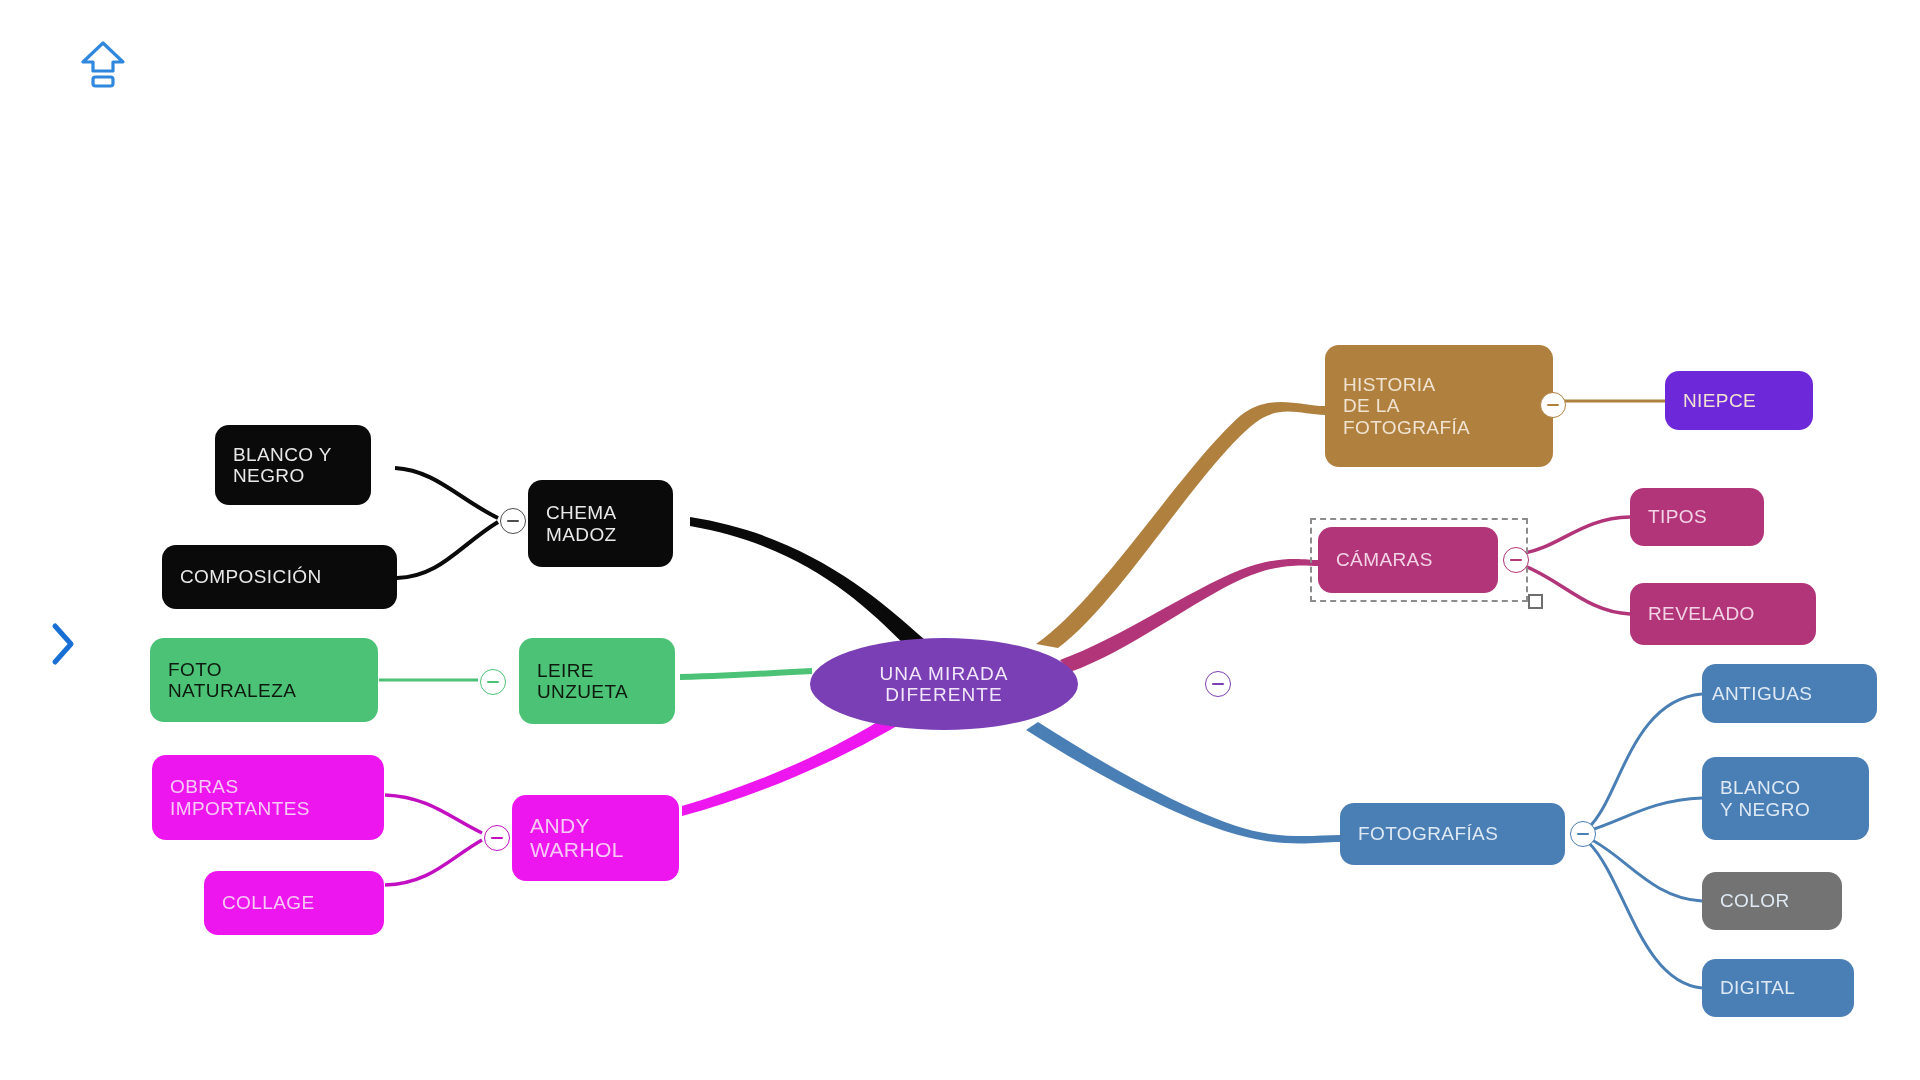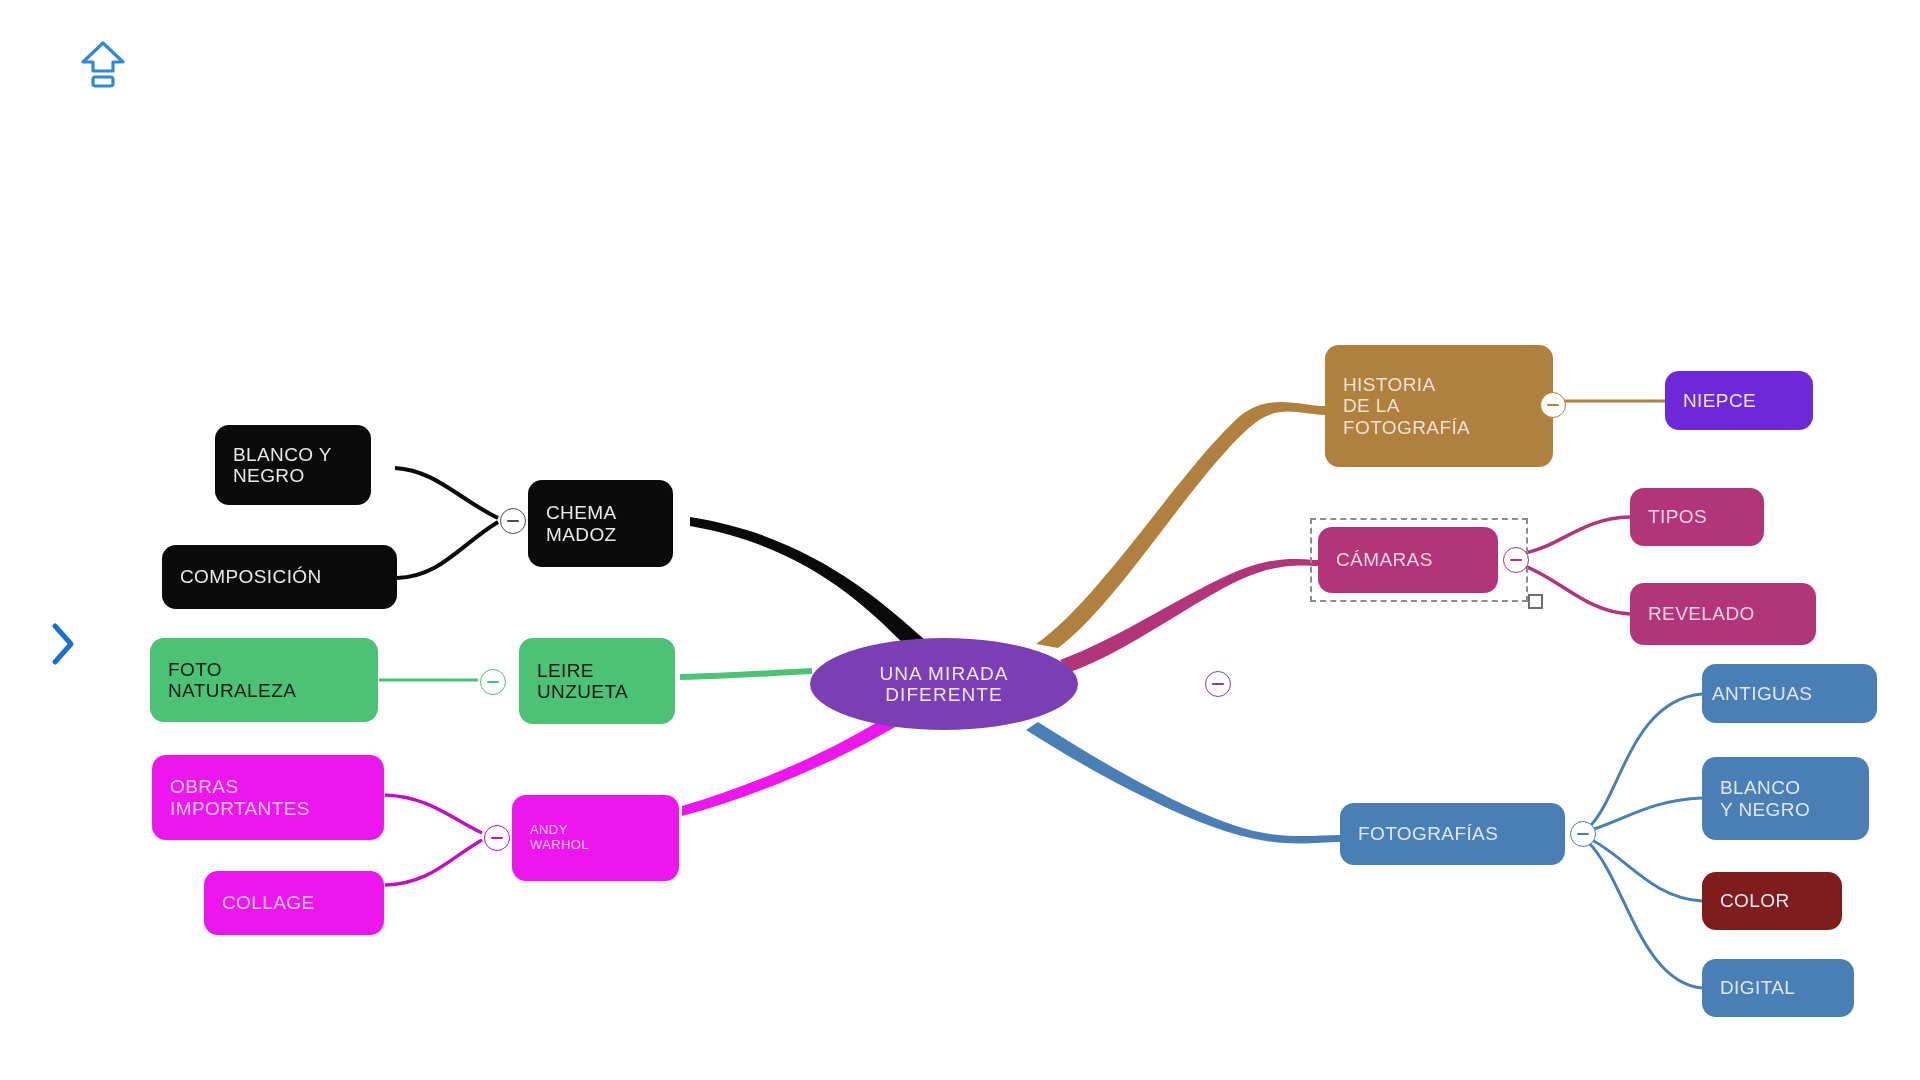--- a/index.html
+++ b/index.html
@@ -172,21 +172,21 @@
       <div class="node" style="left: 150px; top: 638px; width: 228px; height: 84px; background: rgb(76, 194, 118); color: rgb(13, 26, 13); font-size: 19px;"><span>FOTO
 NATURALEZA</span></div>
       <div class="node" style="left: 508px; top: 638px; width: 156px; height: 86px; background: rgb(76, 194, 118); color: rgb(13, 26, 13); font-size: 19px; margin-left: 11px;"><span>LEIRE
 UNZUETA</span></div>
       <div class="collapse" style="left: 480px; top: 669px; border: 1.6px solid rgb(76, 194, 118);">
         <div class="bar" style="background: rgb(76, 194, 118);"></div>
       </div>
       <div class="node" style="left: 152px; top: 755px; width: 232px; height: 85px; background: rgb(238, 22, 238); color: rgb(246, 201, 246); font-size: 19px;"><span>OBRAS
 IMPORTANTES</span></div>
       <div class="node" style="left: 204px; top: 871px; width: 180px; height: 64px; background: rgb(238, 22, 238); color: rgb(246, 201, 246); font-size: 19px;"><span>COLLAGE</span></div>
-      <div class="node" style="left: 512px; top: 795px; width: 167px; height: 86px; background: rgb(238, 22, 238); color: rgb(246, 201, 246); font-size: 13px;"><span>ANDY
+      <div class="node" style="left: 512px; top: 795px; width: 167px; height: 86px; background: rgb(238, 22, 238); color: rgb(246, 201, 246); font-size: 21px;"><span>ANDY
 WARHOL</span></div>
       <div class="collapse" style="left: 484px; top: 825px; border: 1.6px solid rgb(194, 15, 194);">
         <div class="bar" style="background: rgb(194, 15, 194);"></div>
       </div>
       <div class="node" style="left: 1665px; top: 371px; width: 148px; height: 59px; background: #6d28d9; color: rgb(240, 227, 210); font-size: 19px;"><span>NIEPCE</span></div>
       <div class="node" style="left: 1325px; top: 345px; width: 228px; height: 122px; background: rgb(176, 128, 63); color: rgb(240, 227, 210); font-size: 19px;"><span>HISTORIA
 DE LA
 FOTOGRAFÍA</span></div>
       <div class="collapse" style="left: 1540px; top: 392px; border: 1.6px solid rgb(176, 128, 63);">
         <div class="bar" style="background: rgb(176, 128, 63);"></div>
@@ -195,21 +195,21 @@
       <div class="node" style="left: 1630px; top: 583px; width: 186px; height: 62px; background: rgb(178, 53, 121); color: rgb(242, 212, 230); font-size: 19px;"><span>REVELADO</span></div>
       <div class="node" style="left: 1318px; top: 527px; width: 180px; height: 66px; background: rgb(178, 53, 121); color: rgb(242, 212, 230); font-size: 19px;"><span>CÁMARAS</span></div>
       <div class="selection-box" style="left: 1310px; top: 518px; width: 218px; height: 84px;"></div>
       <div class="resize-handle" style="left: 1528px; top: 594px;"></div>
       <div class="collapse" style="left: 1503px; top: 547px; border: 1.6px solid rgb(178, 53, 121);">
         <div class="bar" style="background: rgb(178, 53, 121);"></div>
       </div>
       <div class="node" style="left: 1702px; top: 664px; width: 175px; height: 59px; background: rgb(74, 127, 181); color: rgb(223, 233, 244); font-size: 19px; padding-left: 10px;"><span>ANTIGUAS</span></div>
       <div class="node" style="left: 1702px; top: 757px; width: 167px; height: 83px; background: rgb(74, 127, 181); color: rgb(223, 233, 244); font-size: 19px;"><span>BLANCO
 Y NEGRO</span></div>
-      <div class="node" style="left: 1702px; top: 872px; width: 140px; height: 58px; background: #7f1d1d; color: rgb(223, 233, 244); font-size: 19px;"><span>COLOR</span></div>
+      <div class="node" style="left: 1702px; top: 872px; width: 140px; height: 58px; background: #737373; color: rgb(223, 233, 244); font-size: 19px;"><span>COLOR</span></div>
       <div class="node" style="left: 1702px; top: 959px; width: 152px; height: 58px; background: rgb(74, 127, 181); color: rgb(223, 233, 244); font-size: 19px;"><span>DIGITAL</span></div>
       <div class="node" style="left: 1340px; top: 803px; width: 225px; height: 62px; background: rgb(74, 127, 181); color: rgb(223, 233, 244); font-size: 19px;"><span>FOTOGRAFÍAS</span></div>
       <div class="collapse" style="left: 1570px; top: 821px; border: 1.6px solid rgb(74, 127, 181);">
         <div class="bar" style="background: rgb(74, 127, 181);"></div>
       </div>
     </div>
 
 </div>
 
 </body></html>

